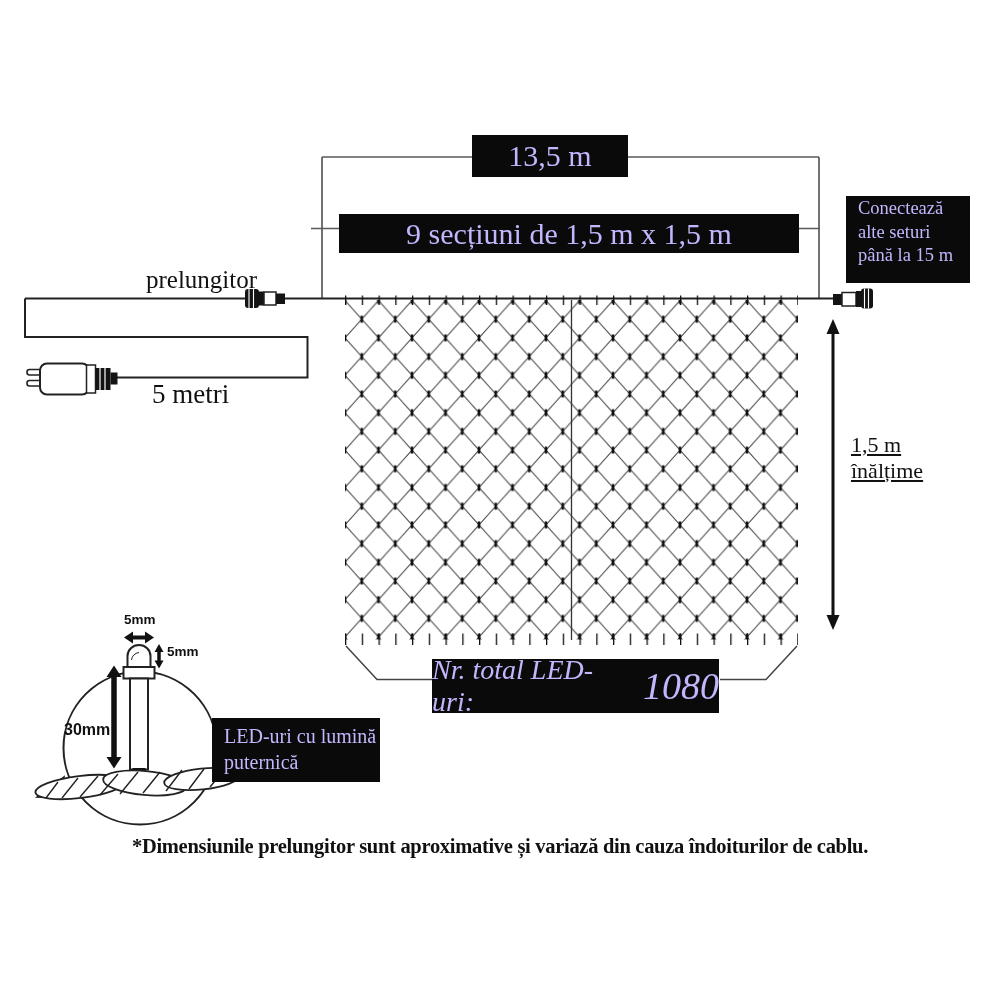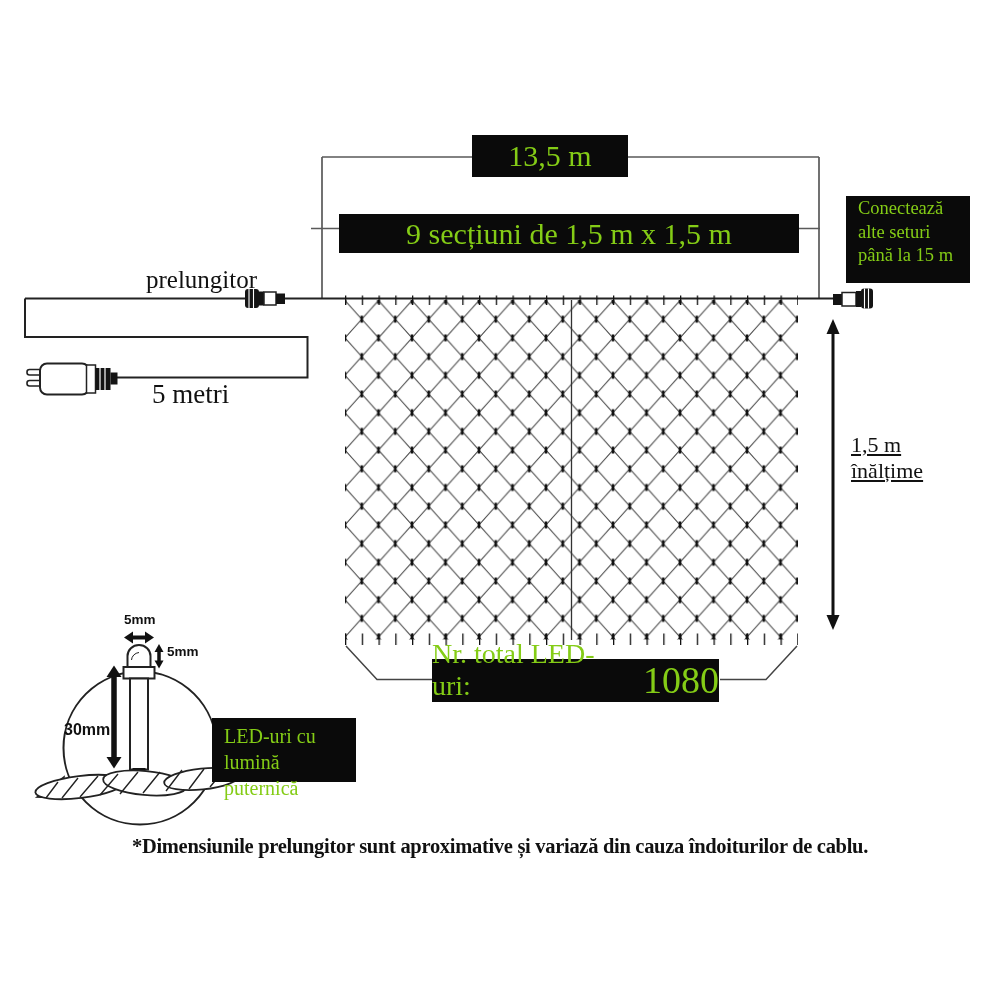--- a/index.html
+++ b/index.html
@@ -2,32 +2,32 @@
 <html lang="ro"><head>
 <meta charset="utf-8">
 <style>
   html,body{margin:0;padding:0;background:#fff;}
   .stage{
     position:relative;width:1000px;height:1000px;background:#fff;overflow:hidden;
     font-family:"Liberation Serif","DejaVu Serif",serif;color:#111;
   }
   .stage svg.lines{position:absolute;left:0;top:0;width:1000px;height:1000px;}
   .blackbox{
-    position:absolute;background:#0a0a0a;color:#84cc16;
+    position:absolute;background:#0a0a0a;color:#c4b5fd;
     font-family:"Liberation Serif","DejaVu Serif",serif;
   }
   .bb-center{display:flex;align-items:center;justify-content:center;}
   .box-13-5{left:472px;top:135px;width:156px;height:42px;font-size:30px;}
   .box-sections{left:339px;top:214px;width:460px;height:39px;font-size:30px;}
   .box-connect{left:846px;top:196px;width:124px;height:87px;font-size:18.5px;line-height:23.5px;padding:1px 0 0 12px;box-sizing:border-box;}
   .box-connect div{white-space:nowrap;}
-  .box-total{left:432px;top:659px;width:287px;height:43px;display:flex;align-items:flex-end;justify-content:center;}
+  .box-total{left:432px;top:659px;width:287px;height:54px;display:flex;align-items:center;justify-content:center;font-style:italic;}
   .box-total .tl{font-size:28px;}
   .box-total .tv{font-size:38px;margin-left:16px;font-weight:400;}
-  .box-led{left:212px;top:718px;width:144px;height:64px;font-size:20px;line-height:26px;padding:5px 0 0 12px;box-sizing:border-box;}
+  .box-led{left:212px;top:718px;width:168px;height:64px;font-size:20px;line-height:26px;padding:5px 0 0 12px;box-sizing:border-box;}
   .lbl{position:absolute;white-space:nowrap;}
   .lbl-prelungitor{left:118px;top:266px;font-size:25px;margin-left:28px;}
   .lbl-5metri{left:152px;top:379px;font-size:27px;}
   .lbl-height{left:851px;top:432px;font-size:22px;line-height:26px;text-decoration:underline;}
   .lbl-marimea{left:51px;top:554px;font-size:21px;font-weight:bold;}
   .mm{font-family:"Liberation Sans","DejaVu Sans",sans-serif;font-weight:bold;}
   .lbl-5mm-top{left:124px;top:612px;font-size:13.5px;}
   .lbl-5mm-right{left:167px;top:644px;font-size:13.5px;}
   .lbl-30mm{left:64px;top:721px;font-size:16px;}
   .lbl-footnote{left:60px;top:835px;width:880px;text-align:center;font-size:20.5px;font-weight:bold;letter-spacing:-0.3px;white-space:nowrap;}

